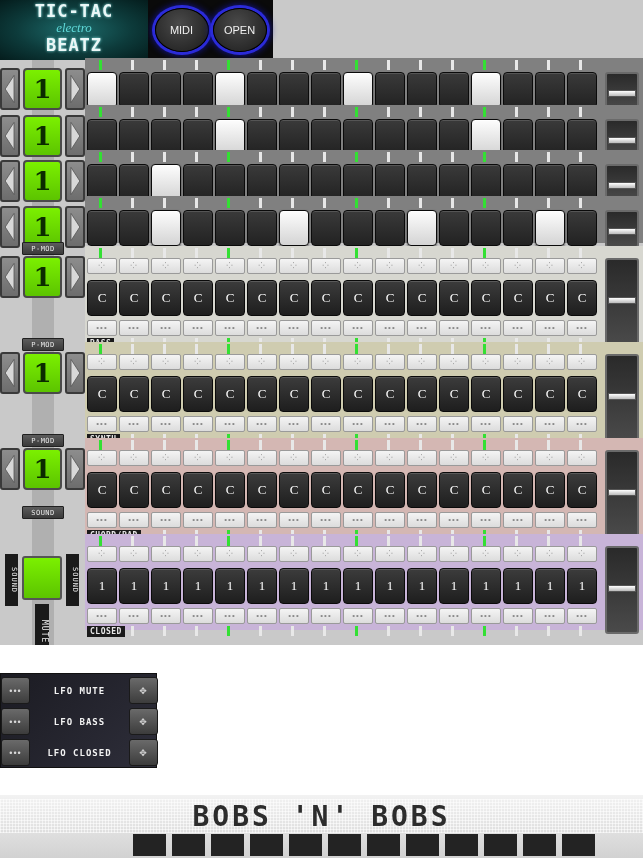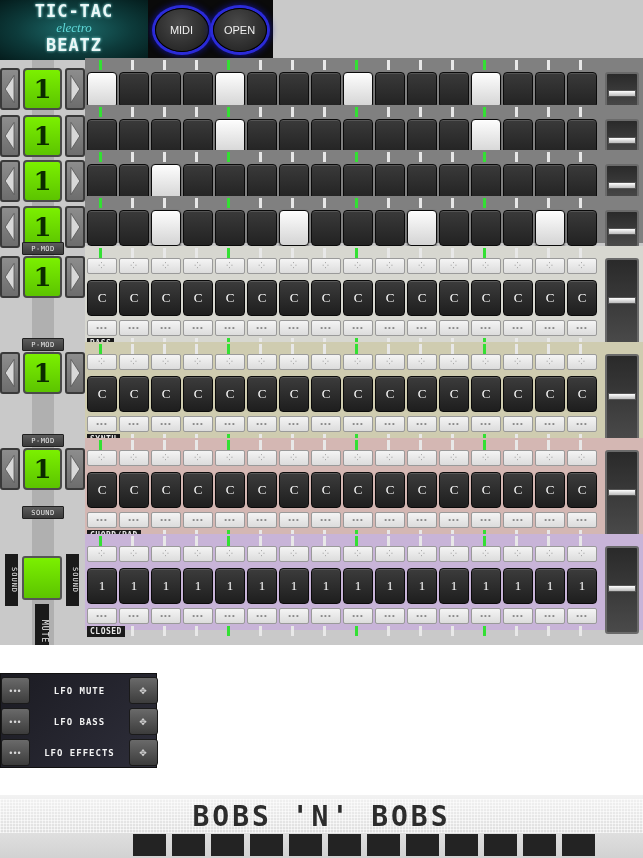--- a/index.html
+++ b/index.html
@@ -842,21 +842,21 @@
         <div class="lfo-label">LFO MUTE</div>
         <div class="sq-btn">✥</div>
       </div>
       <div class="lfo-row" style="top: 32px;">
         <div class="sq-btn">•••</div>
         <div class="lfo-label">LFO BASS</div>
         <div class="sq-btn">✥</div>
       </div>
       <div class="lfo-row" style="top: 63px;">
         <div class="sq-btn">•••</div>
-        <div class="lfo-label">LFO EFFECTS</div>
+        <div class="lfo-label">LFO CLOSED</div>
         <div class="sq-btn">✥</div>
       </div>
     </div>
 
 </div>
 
 <div id="footer">
   <div id="led-text">BOBS 'N' BOBS</div>
   <div id="led-blocks">
       <div class="led-blk"></div>

